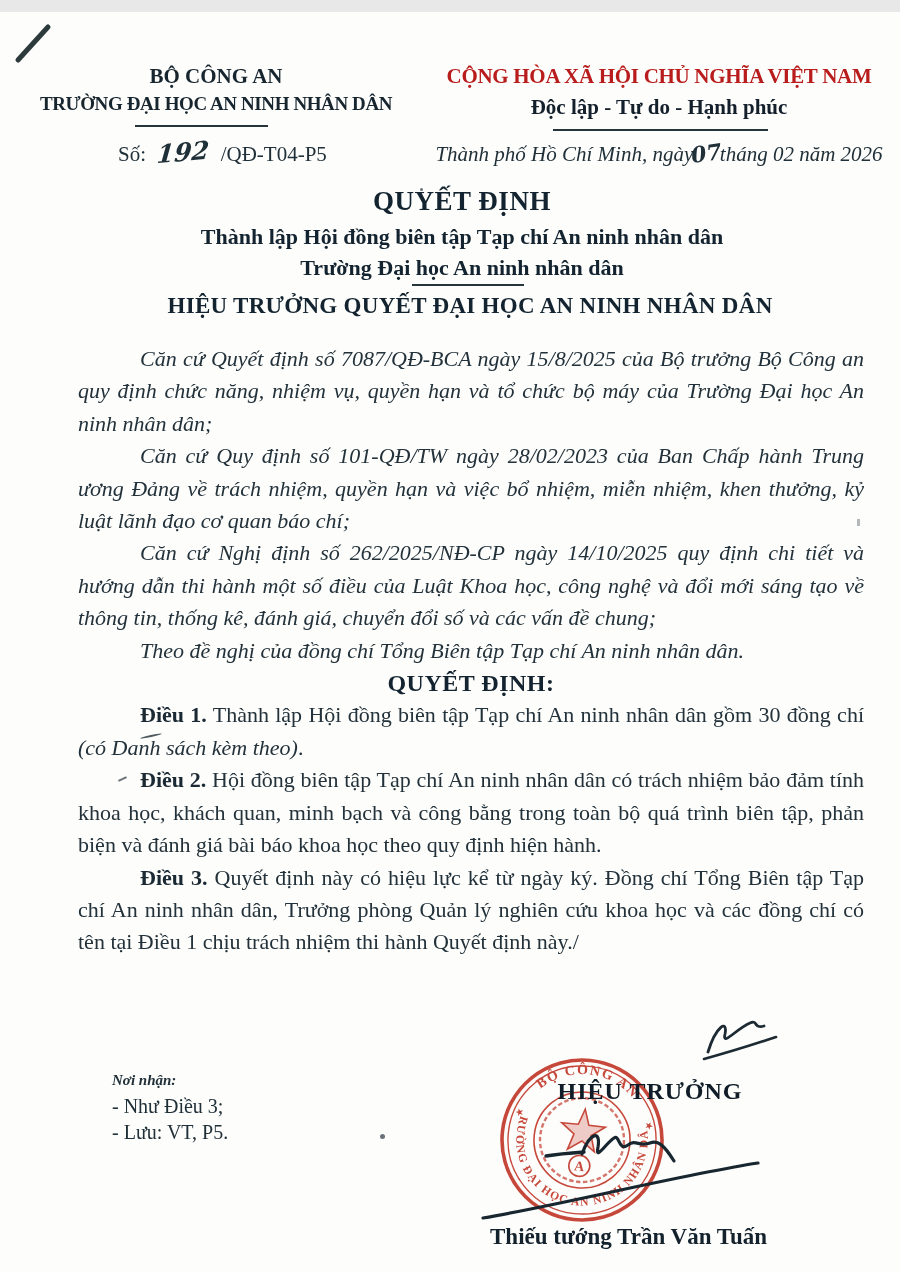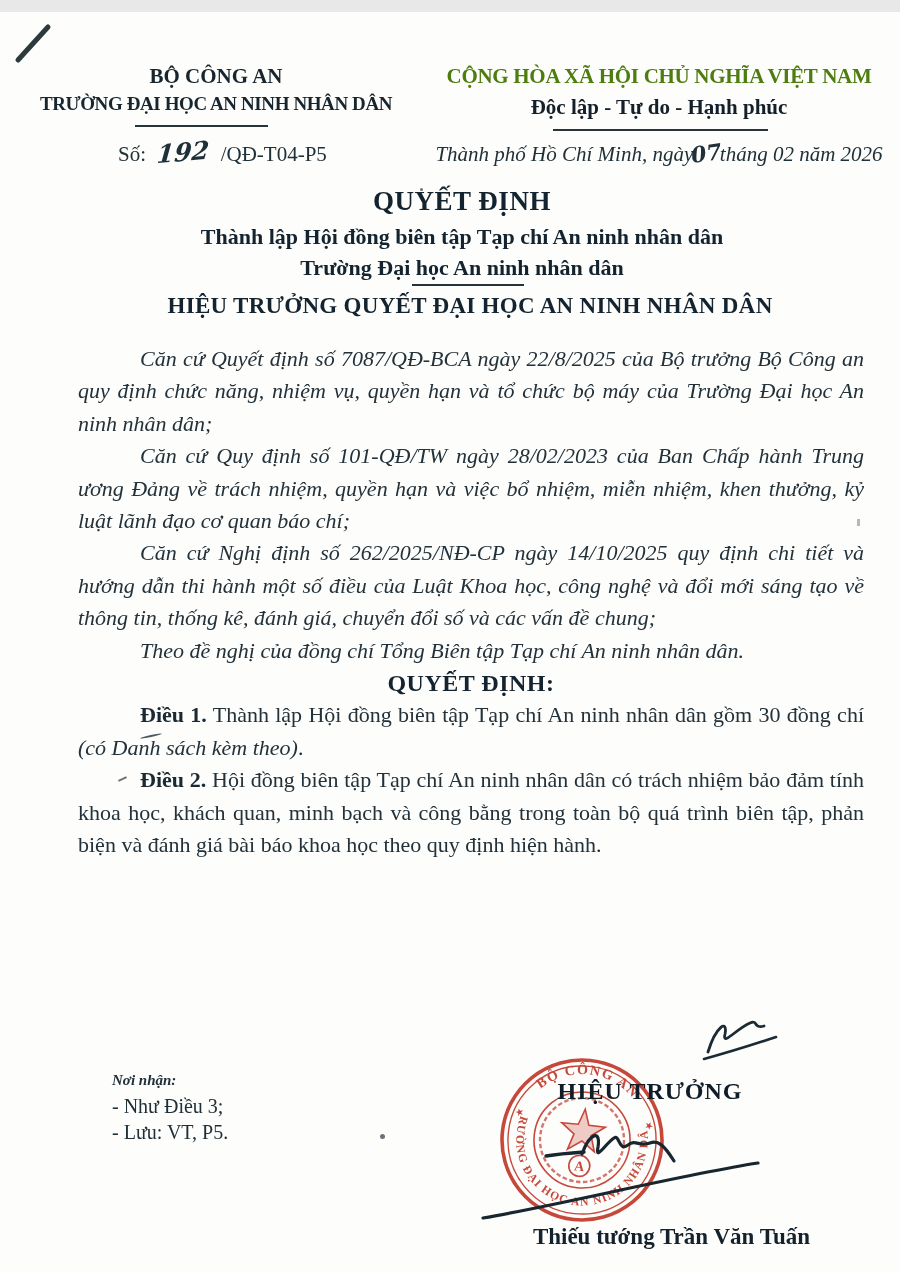--- a/index.html
+++ b/index.html
@@ -13,21 +13,21 @@
   
   .hdr-left{left:30px;top:52px;width:372px;text-align:center;}
   .hdr-left .l1{font-size:21px;font-weight:bold;color:#17252f;}
   .hdr-left .l2{font-size:19px;font-weight:bold;color:#17252f;letter-spacing:-0.4px;margin-top:4px;}
   .rule{position:absolute;height:2px;background:#26343c;}
   .doc-no{left:118px;top:126px;font-size:21px;color:#203039;white-space:nowrap;}
   .hw{font-family:"DejaVu Serif",serif;font-style:italic;font-weight:bold;
       display:inline-block;transform:rotate(-5deg) skewX(-10deg);}
   .doc-no .hw{font-size:25px;margin:0 6px;}
   .hdr-right{left:428px;top:52px;width:462px;text-align:center;}
-  .hdr-right .l1{font-size:21px;font-weight:bold;color:#4d7c0f;letter-spacing:-0.3px;}
+  .hdr-right .l1{font-size:21px;font-weight:bold;color:#b91c1c;letter-spacing:-0.3px;}
   .hdr-right .l2{font-size:21px;font-weight:bold;color:#141f2c;margin-top:6px;}
   .date-line{left:426px;top:128px;width:466px;text-align:center;
              font-size:21px;font-style:italic;color:#203039;white-space:nowrap;}
   .date-line .hw{font-size:22px;margin:0 -2px;transform:rotate(-8deg);}
   
   .title-block{left:72px;top:174px;width:780px;text-align:center;color:#132430;}
   .title-block .t1{font-size:27px;font-weight:bold;letter-spacing:0.5px;}
   .title-block .t2{font-size:22px;font-weight:bold;margin-top:7px;}
   .title-block .t3{font-size:22px;font-weight:bold;margin-top:5px;}
   .authority{left:80px;top:281px;width:780px;text-align:center;
@@ -39,21 +39,21 @@
   .body-flow p.it{font-style:italic;}
   .dec-head{text-align:center;text-indent:0 !important;font-weight:bold;
             font-size:24px;color:#132430;letter-spacing:0.5px;}
   .art b{color:#1a2934;}
   .art .note{font-style:italic;}
   
   .recipients{left:112px;top:1055px;font-size:20px;color:#203039;line-height:26px;}
   .recipients .lbl{font-weight:bold;font-style:italic;font-size:15px;}
   .sign-title{left:540px;top:1066px;width:220px;text-align:center;
               font-size:24px;font-weight:bold;color:#101d28;letter-spacing:1px;z-index:3;}
-  .signer{left:490px;top:1212px;width:320px;text-align:right;
+  .signer{left:490px;top:1212px;width:320px;text-align:left;
           font-size:23px;font-weight:bold;color:#14222d;z-index:3;}
   .seal-wrap{left:494px;top:1040px;width:176px;height:176px;z-index:1;opacity:0.92;}
   .sig-wrap{z-index:4;}
   
   .speck{position:absolute;background:#6a737a;border-radius:50%;}
 </style>
 </head>
 <body>
 
 <div class="page">
@@ -84,27 +84,28 @@
 
   <div class="abs title-block">
     <div class="t1">QUYẾT ĐỊNH</div>
     <div class="t2">Thành lập Hội đồng biên tập Tạp chí An ninh nhân dân</div>
     <div class="t3">Trường Đại học An ninh nhân dân</div>
   </div>
   <div class="rule" style="left:412px;top:272px;width:112px;"></div>
   <div class="abs authority">HIỆU TRƯỞNG QUYẾT ĐẠI HỌC AN NINH NHÂN DÂN</div>
 
   <div class="abs body-flow">
-    <p class="it">Căn cứ Quyết định số 7087/QĐ-BCA ngày 22/8/2025 của Bộ trưởng Bộ Công an quy định chức năng, nhiệm vụ, quyền hạn và tổ chức bộ máy của Trường Đại học An ninh nhân dân;</p>
+    <p class="it">Căn cứ Quyết định số 7087/QĐ-BCA ngày 15/8/2025 của Bộ trưởng Bộ Công an quy định chức năng, nhiệm vụ, quyền hạn và tổ chức bộ máy của Trường Đại học An ninh nhân dân;</p>
     <p class="it">Căn cứ Quy định số 101-QĐ/TW ngày 28/02/2023 của Ban Chấp hành Trung ương Đảng về trách nhiệm, quyền hạn và việc bổ nhiệm, miễn nhiệm, khen thưởng, kỷ luật lãnh đạo cơ quan báo chí;</p>
     <p class="it">Căn cứ Nghị định số 262/2025/NĐ-CP ngày 14/10/2025 quy định chi tiết và hướng dẫn thi hành một số điều của Luật Khoa học, công nghệ và đổi mới sáng tạo về thông tin, thống kê, đánh giá, chuyển đổi số và các vấn đề chung;</p>
     <p class="it">Theo đề nghị của đồng chí Tổng Biên tập Tạp chí An ninh nhân dân.</p>
     <p class="dec-head">QUYẾT ĐỊNH:</p>
     <p class="art"><b>Điều 1.</b><span> Thành lập Hội đồng biên tập Tạp chí An ninh nhân dân gồm 30 đồng chí </span><span class="note">(có Danh sách kèm theo)</span><span>.</span></p>
     <p class="art"><b>Điều 2.</b><span> Hội đồng biên tập Tạp chí An ninh nhân dân có trách nhiệm bảo đảm tính khoa học, khách quan, minh bạch và công bằng trong toàn bộ quá trình biên tập, phản biện và đánh giá bài báo khoa học theo quy định hiện hành.</span></p>
+    <p class="art"><b>Điều 3.</b><span> Quyết định này có hiệu lực kể từ ngày ký. Đồng chí Tổng Biên tập Tạp chí An ninh nhân dân, Trưởng phòng Quản lý nghiên cứu khoa học và các đồng chí có tên tại Điều 1 chịu trách nhiệm thi hành Quyết định này./</span></p>
   </div>
 
   <svg class="abs sig-wrap" style="left:700px;top:1002px;" width="84" height="50" viewBox="0 0 84 50">
     <path d="M8,38 C16,12 28,5 25,20 C22,33 36,15 50,9 C58,5 53,15 64,12" stroke="#1c2a33" stroke-width="2.8" fill="none" stroke-linecap="round"></path>
     <path d="M4,45 C26,39 52,31 76,23" stroke="#1c2a33" stroke-width="2.6" fill="none" stroke-linecap="round"></path>
   </svg>
 
   <div class="abs recipients">
     <div class="lbl">Nơi nhận:</div>
     <div>- Như Điều 3;</div>

